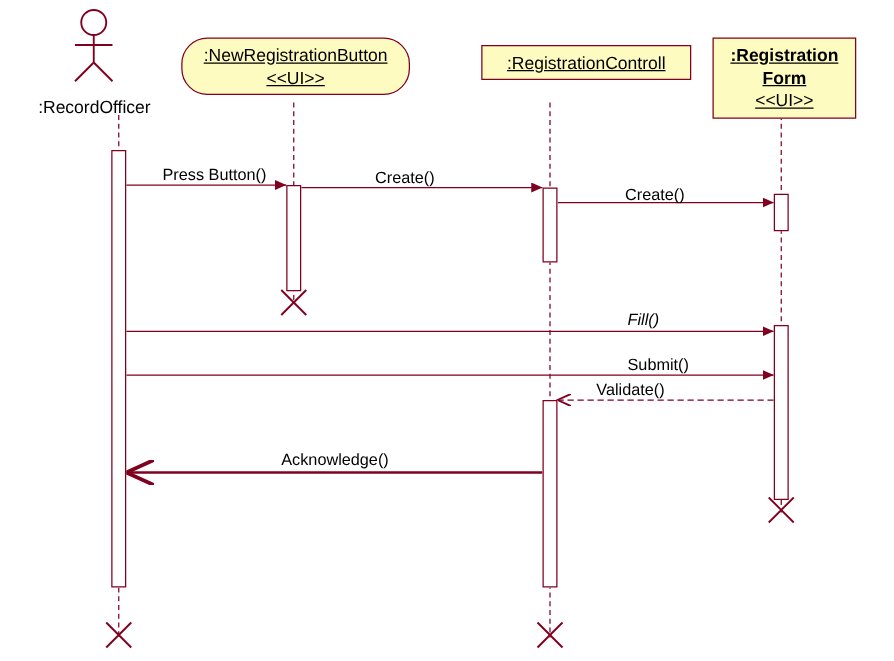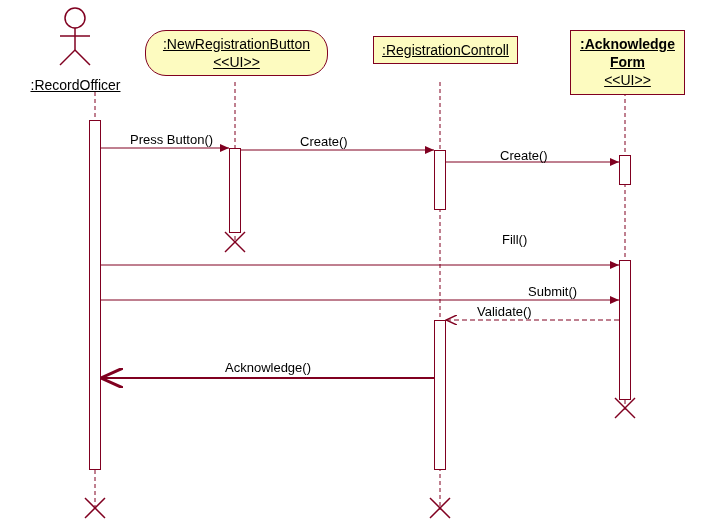--- a/index.html
+++ b/index.html
@@ -99,41 +99,41 @@
       <line x1="430" y1="498" x2="450" y2="518"></line>
       <line x1="450" y1="498" x2="430" y2="518"></line>
     </g>
     <g>
       <line x1="85" y1="498" x2="105" y2="518"></line>
       <line x1="105" y1="498" x2="85" y2="518"></line>
     </g>
   </g>
 </svg>
 
-<div class="head-box actor" style="left:18px; top:72px; width:115px; font-size:14px; text-decoration:underline;text-align:center;">:RecordOfficer</div>
+<div class="head-box actor" style="left:18px; top:72px; width:115px; font-size:14px; text-align:center;">:RecordOfficer</div>
 
 <div class="head-box" style="left:145px; top:30px; width:183px;border-radius:21px;">
   <span class="ul">:NewRegistrationButton  &lt;&lt;UI&gt;&gt;</span>
 </div>
 
-<div class="head-box" style="left:373px; top:36px; width:145px;">
+<div class="head-box" style="left:385px; top:36px; width:168px;">
   <span class="ul">:RegistrationControll</span>
 </div>
 
 <div class="head-box" style="left:570px; top:30px; width:115px;">
-  <span class="ul" style="font-weight:bold">:Acknowledge Form</span><br>
+  <span class="ul" style="font-weight:bold">:Registration Form</span><br>
   <span class="ul" style="font-size:14px">&lt;&lt;UI&gt;&gt;</span>
 </div>
 
 <div class="activation" style="left:89px; top:120px; height:350px;"></div>
 <div class="activation" style="left:229px; top:148px; height:85px;"></div>
 <div class="activation" style="left:434px; top:150px; height:60px;"></div>
 <div class="activation" style="left:619px; top:155px; height:30px;"></div>
 <div class="activation" style="left:619px; top:260px; height:140px;"></div>
 <div class="activation" style="left:434px; top:320px; height:150px;"></div>
 
 <div class="msg-label" style="left:130px; top:132px;">Press Button()</div>
 <div class="msg-label" style="left:300px; top:134px;">Create()</div>
 <div class="msg-label" style="left:500px; top:148px;">Create()</div>
-<div class="msg-label" style="left:502px; top:232px;">Fill()</div>
-<div class="msg-label" style="left:528px; top:284px;">Submit()</div>
+<div class="msg-label" style="left:502px; top:248px;font-style:italic;">Fill()</div>
+<div class="msg-label" style="left:502px; top:284px;">Submit()</div>
 <div class="msg-label" style="left:477px; top:304px;text-align:right;">Validate()</div>
 <div class="msg-label" style="left:205px; top:360px;margin-left:20px;">Acknowledge()</div>
 
 </body></html>

